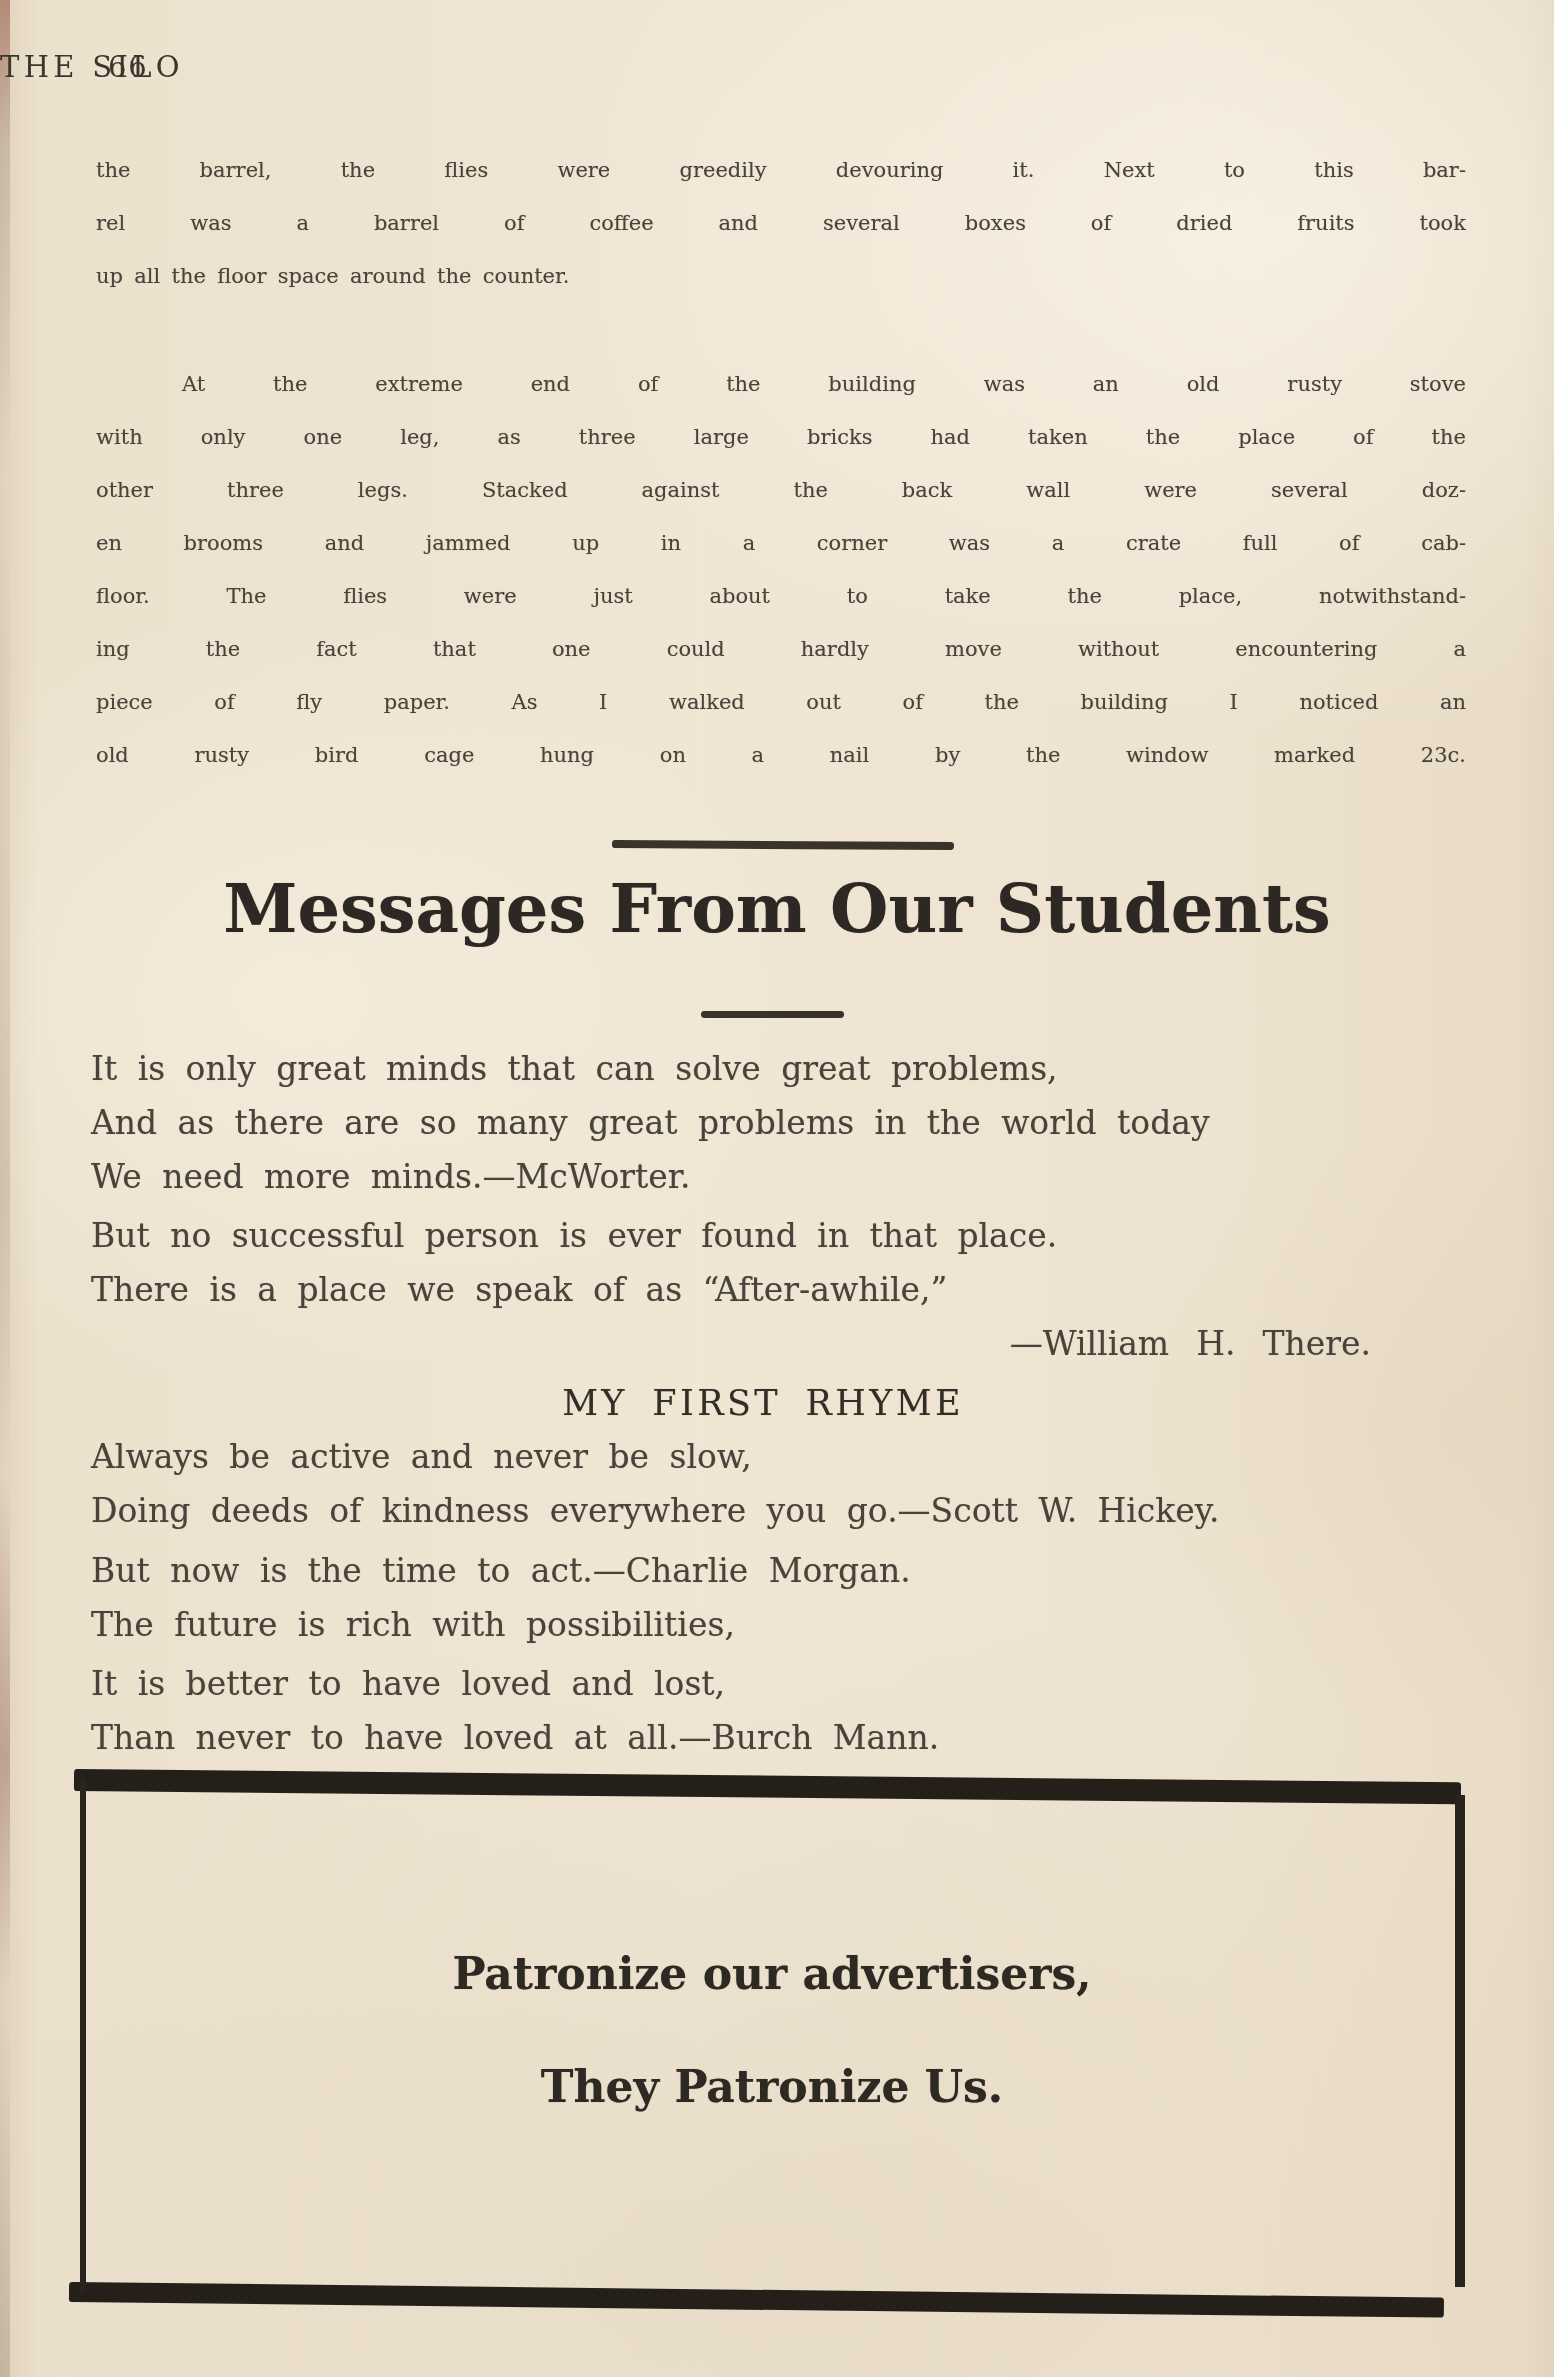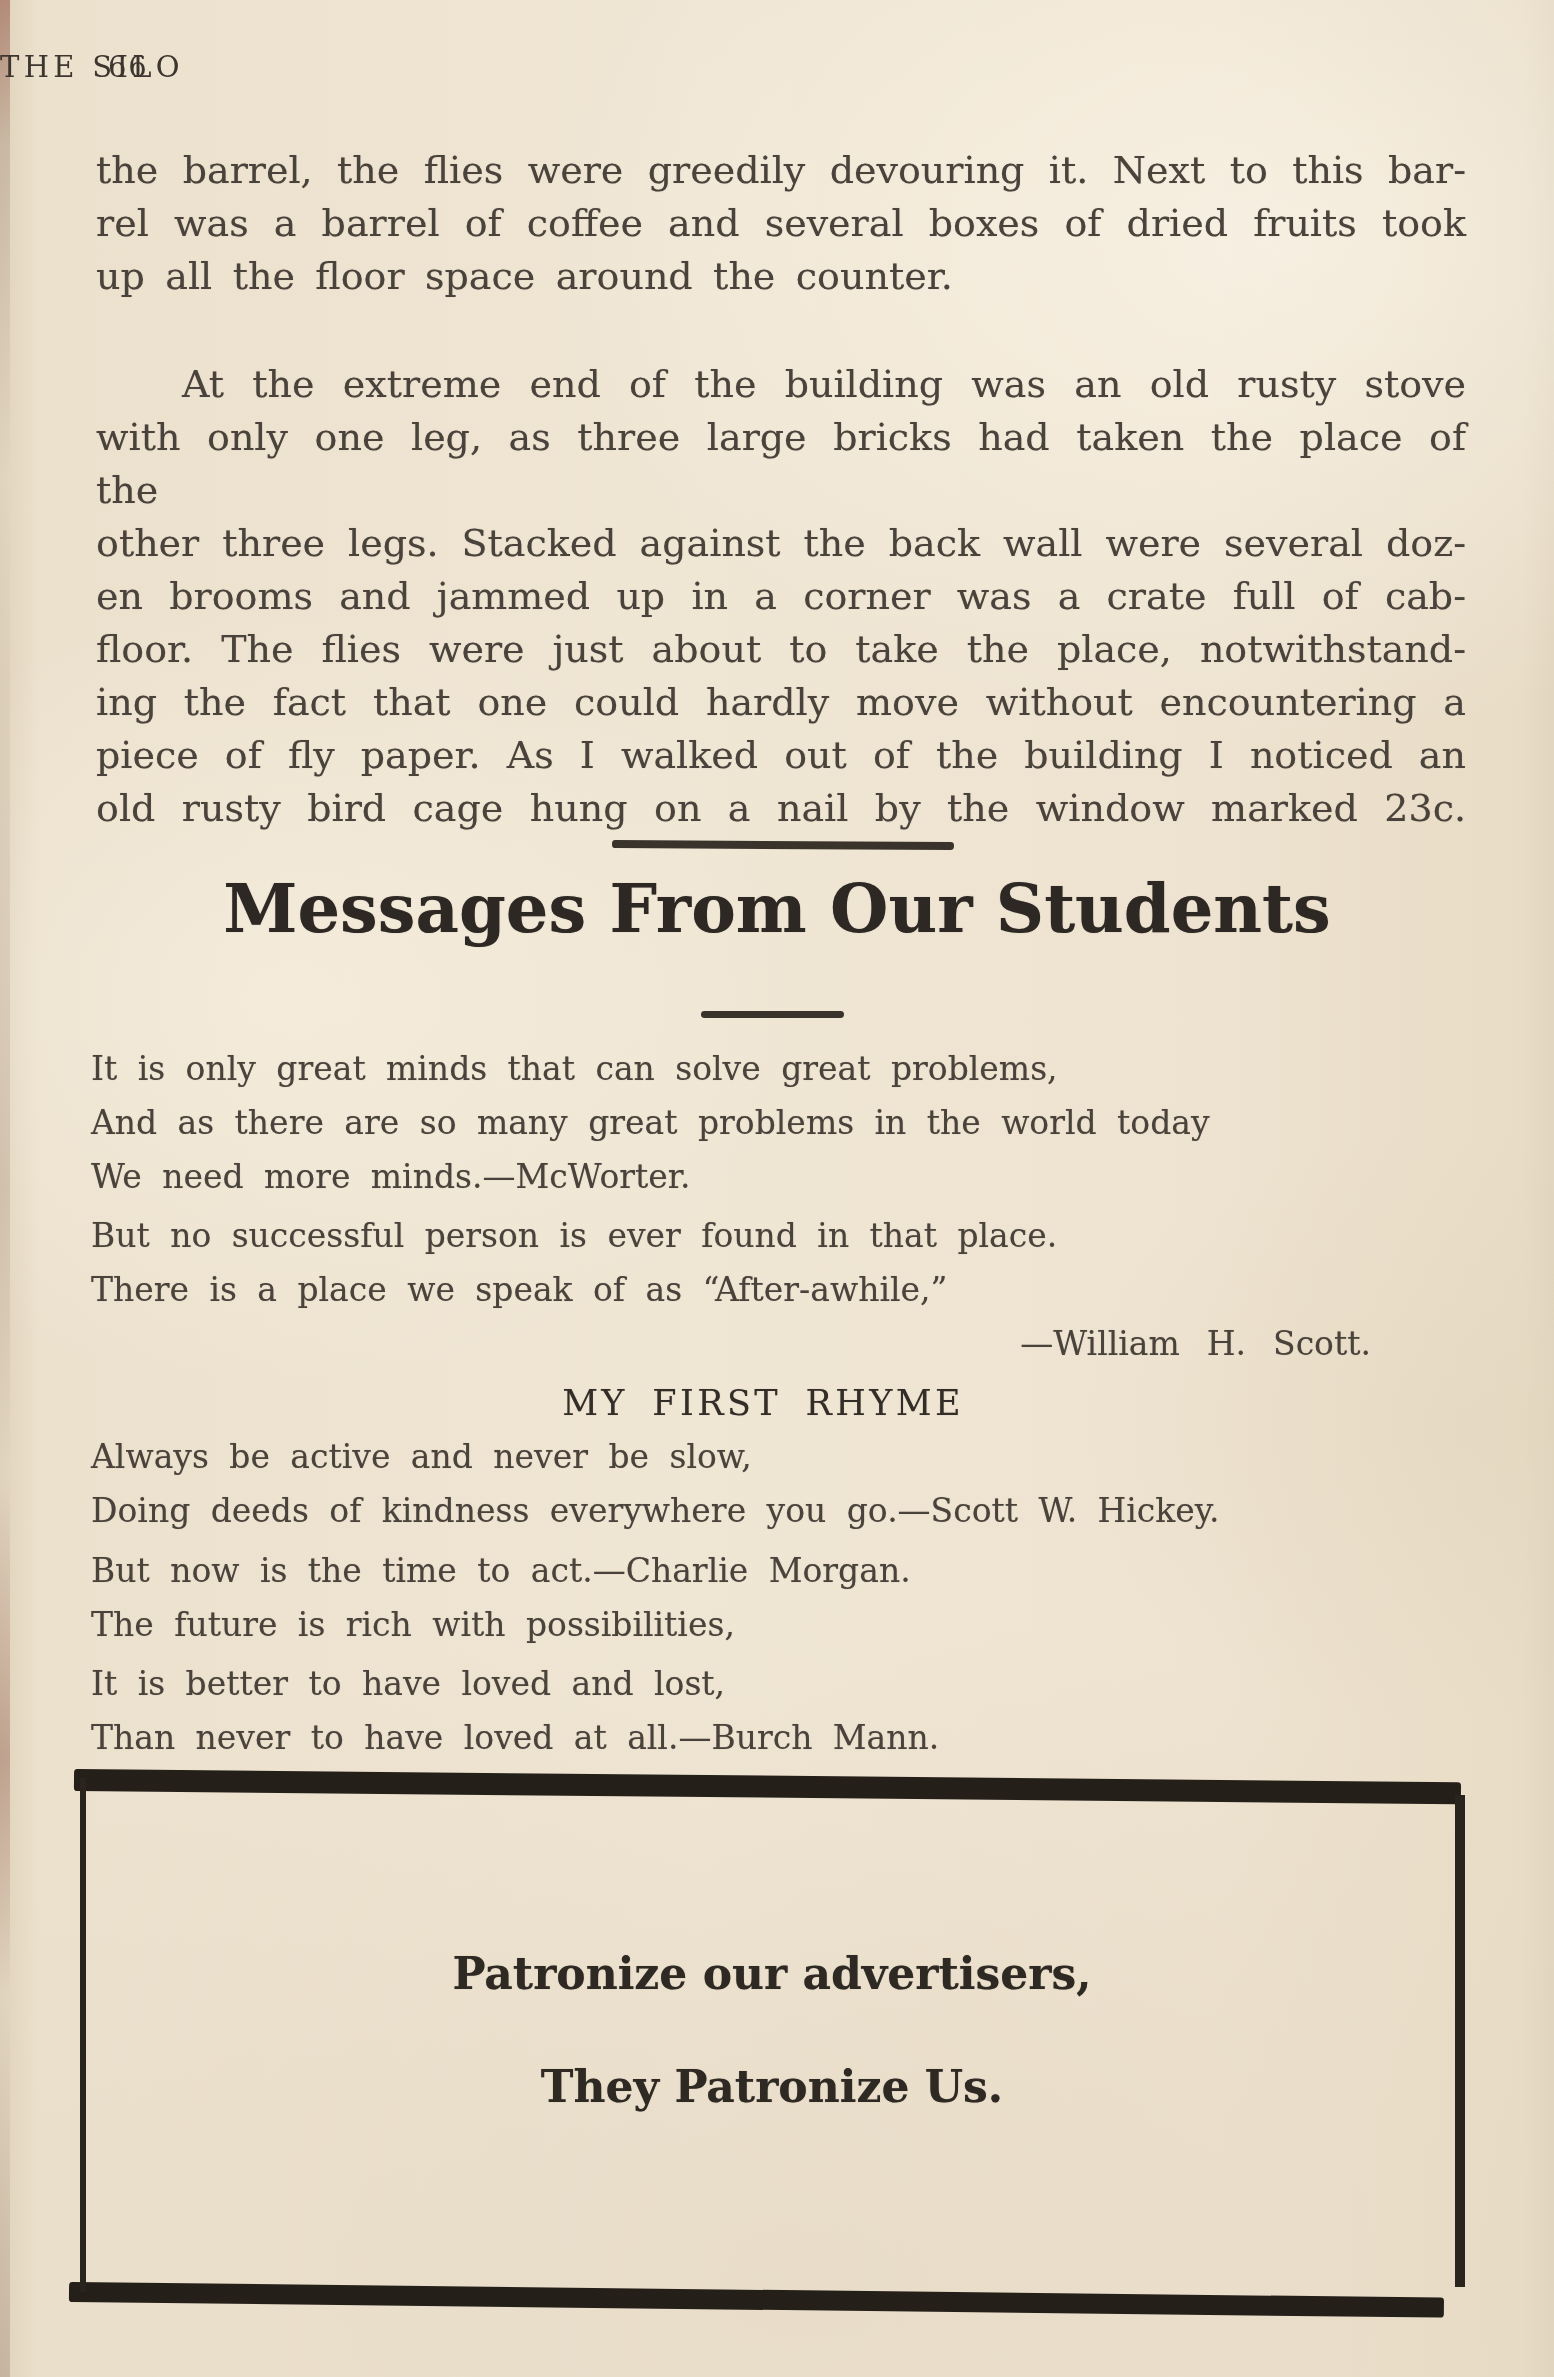--- a/index.html
+++ b/index.html
@@ -22,21 +22,21 @@
       rgba(122,48,36,0.45) 0%, rgba(90,55,40,0.18) 6%, rgba(0,0,0,0) 20%,
       rgba(95,62,45,0.15) 50%, rgba(0,0,0,0) 62%,
       rgba(110,45,35,0.30) 74%, rgba(0,0,0,0) 84%, rgba(90,55,40,0.2) 100%);
     pointer-events:none;
   }
 
   .running-head { position:absolute; top:48px; left:0; width:100%; text-align:left;
     font-size:29px; line-height:38px; color:#3d362f; letter-spacing:4.3px; }
   .page-num { position:absolute; left:108px; letter-spacing:1.7px; }
 
-  .para { position:absolute; left:96px; width:1370px; font-size:38px; line-height:53px;
+  .para { position:absolute; left:96px; width:1370px; font-size:21px; line-height:53px;
     word-spacing:0.22em; text-shadow:0 0 0.9px rgba(74,67,59,0.35); }
   .p1 { top:144px; }
   .p2 { top:358px; }
   .line { text-align:left; white-space:normal; }
   .line.j { text-align:justify; text-align-last:justify; }
   .indent { text-indent:86px; }
 
   .rule { position:absolute; background:#3a332b; border-radius:3.4px; }
   .rule-top { left:612px; top:841px; width:342px; height:7.7px; transform:rotate(0.3deg); }
   .rule-bottom { left:701px; top:1011px; width:143px; height:6.9px; }
@@ -103,21 +103,21 @@
   <section class="quotes" data-interactable="false">
     <div class="qblock" data-interactable="false">
       <div class="line" data-interactable="false">It is only great minds that can solve great problems,</div>
       <div class="line" data-interactable="false">And as there are so many great problems in the world today</div>
       <div class="line" data-interactable="false">We need more minds.—McWorter.</div>
     </div>
 
     <div class="qblock" data-interactable="false">
       <div class="line" data-interactable="false">But no successful person is ever found in that place.</div>
       <div class="line" data-interactable="false">There is a place we speak of as “After-awhile,”</div>
-      <div class="line attribution" data-interactable="false">—William H. Scott.</div>
+      <div class="line attribution" data-interactable="false">—William H. There.</div>
     </div>
 
     <div class="rhyme-title" data-interactable="false">MY FIRST RHYME</div>
 
     <div class="qblock" data-interactable="false">
       <div class="line" data-interactable="false">Always be active and never be slow,</div>
       <div class="line" data-interactable="false">Doing deeds of kindness everywhere you go.—Scott W. Hickey.</div>
     </div>
 
     <div class="qblock" data-interactable="false">

